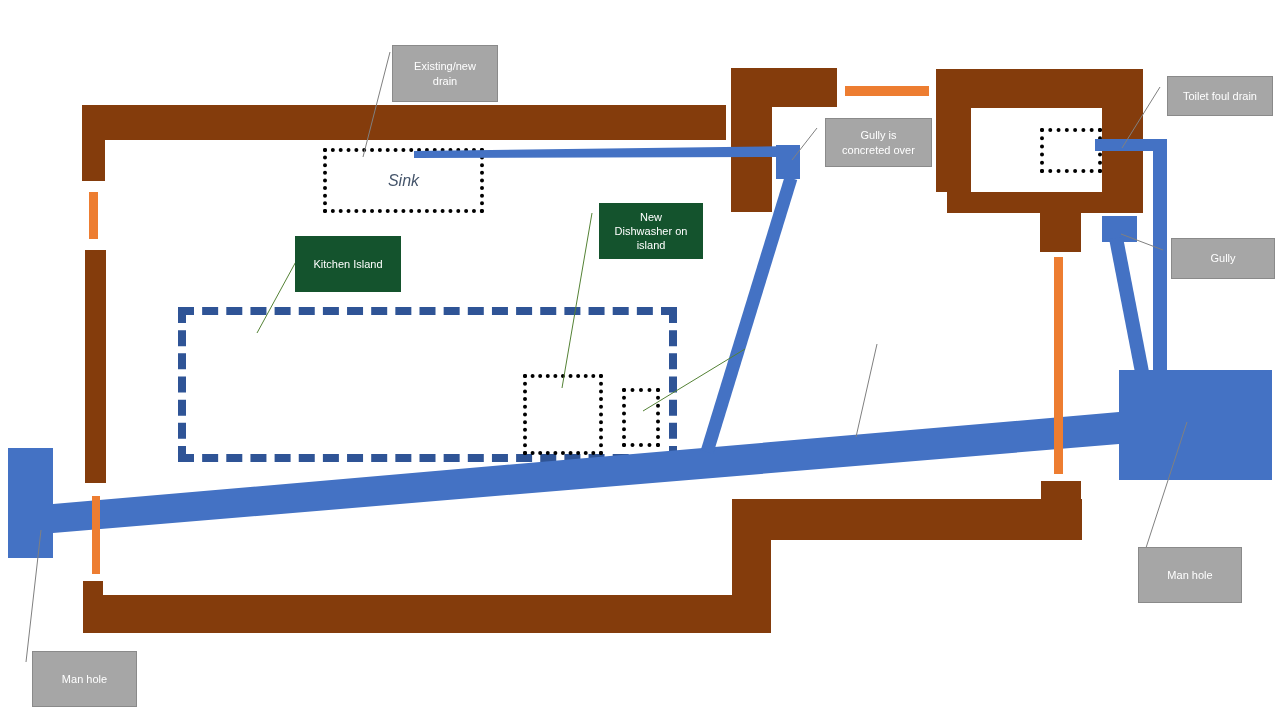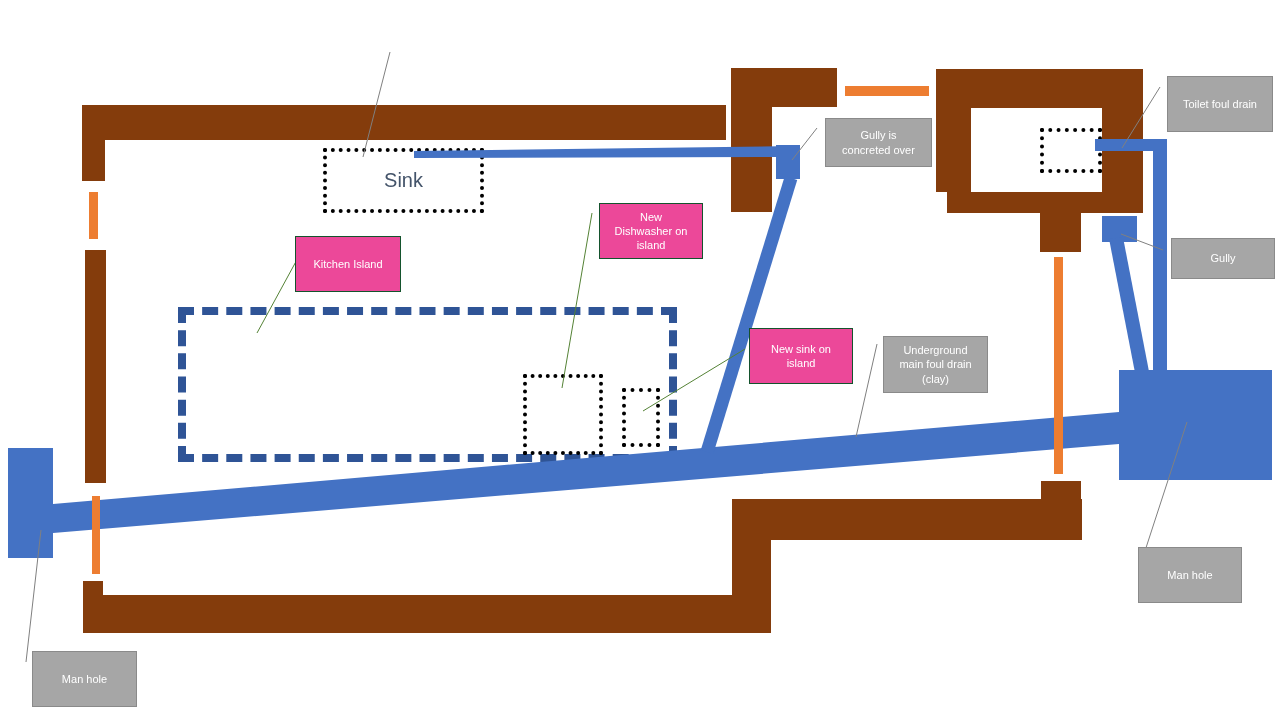--- a/index.html
+++ b/index.html
@@ -6,23 +6,23 @@
   #canvas{position:relative;width:1280px;height:720px;background:#ffffff;overflow:hidden;
           font-family:"Liberation Sans",sans-serif;}
   .abs{position:absolute;box-sizing:border-box;}
   .wall{background:#843C0C;}
   .orange{background:#ED7D31;}
   .dotted{border:4px dotted #000;background:transparent;}
   .island{border:8px dashed #2F5496;}
   .lbl{display:flex;align-items:center;justify-content:center;text-align:center;
        color:#ffffff;font-size:11px;line-height:1.3;padding:4px 12px;}
   .lbl-gray{background:#A6A6A6;border:1px solid #8A8A8A;}
-  .lbl-green{background:#ec4899;border:1px solid #14532d;}
+  .lbl-green{background:#14532d;border:3px solid #14532d;}
   .sink-text{display:flex;align-items:center;justify-content:center;width:100%;height:100%;
-       color:#44546A;font-size:20px;}
+       color:#44546A;font-size:16px;font-style:italic;}
   svg.layer{position:absolute;left:0;top:0;width:1280px;height:720px;}
 </style>
 </head>
 <body>
 
 <div id="canvas">
 
   <div class="abs island" style="left:178px;top:307px;width:499px;height:155px;"></div>
 
   <div class="abs wall" style="left:82px;top:105px;width:644px;height:35px;"></div>
@@ -71,24 +71,23 @@
     <line x1="305" y1="245" x2="257" y2="333" stroke="#548235" stroke-width="1"></line>
     <line x1="592" y1="213" x2="562" y2="388" stroke="#548235" stroke-width="1"></line>
     <line x1="745" y1="349" x2="643" y2="411" stroke="#548235" stroke-width="1"></line>
   </svg>
 
   <div class="abs orange" style="left:89px;top:192px;width:9px;height:47px;"></div>
   <div class="abs orange" style="left:92px;top:496px;width:8px;height:78px;"></div>
   <div class="abs orange" style="left:845px;top:86px;width:84px;height:10px;"></div>
   <div class="abs orange" style="left:1054px;top:257px;width:9px;height:217px;"></div>
 
+  <div class="abs lbl lbl-gray" style="left:392px;top:45px;width:106px;height:57px;">Existing/new drain</div>
   <div class="abs lbl lbl-gray" style="left:825px;top:118px;width:107px;height:49px;">Gully is concreted over</div>
-  <div class="abs lbl lbl-gray" style="left:1167px;top:76px;width:106px;height:56px;">Toilet foul drain</div>
+  <div class="abs lbl lbl-gray" style="left:1167px;top:76px;width:106px;height:40px;">Toilet foul drain</div>
   <div class="abs lbl lbl-gray" style="left:1171px;top:238px;width:104px;height:41px;">Gully</div>
-  <div class="abs lbl lbl-gray" style="left:883px;top:336px;width:105px;height:57px;">Underground main foul drain (clay)</div>
   <div class="abs lbl lbl-gray" style="left:1138px;top:547px;width:104px;height:56px;">Man hole</div>
   <div class="abs lbl lbl-gray" style="left:32px;top:651px;width:105px;height:56px;">Man hole</div>
 
   <div class="abs lbl lbl-green" style="left:295px;top:236px;width:106px;height:56px;">Kitchen Island</div>
   <div class="abs lbl lbl-green" style="left:599px;top:203px;width:104px;height:56px;">New Dishwasher on island</div>
-  <div class="abs lbl lbl-green" style="left:749px;top:328px;width:104px;height:56px;">New sink on island</div>
 
 </div>
 
 </body></html>

